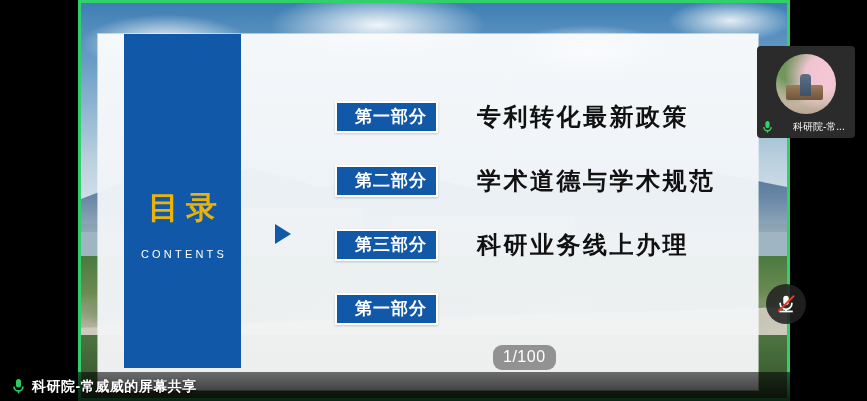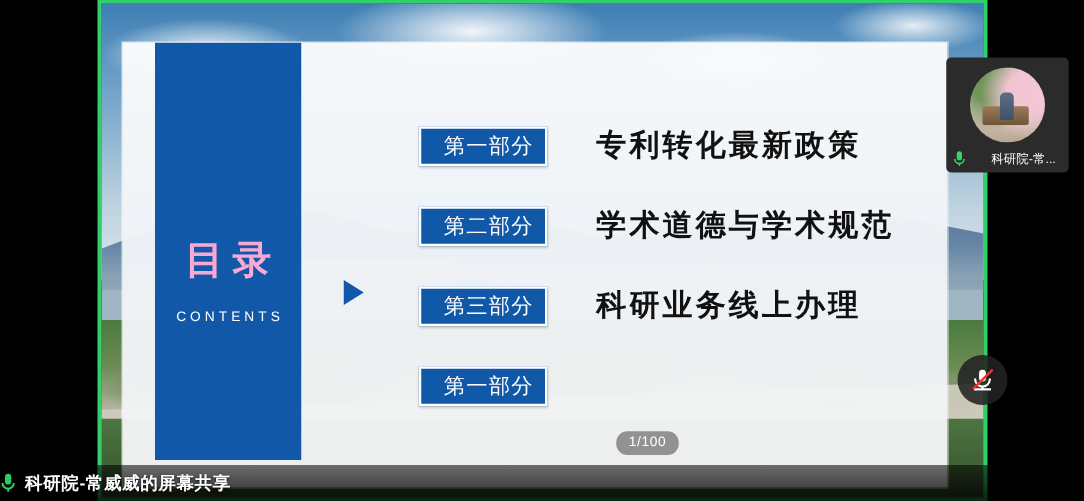--- a/index.html
+++ b/index.html
@@ -75,21 +75,21 @@
   }
 
   
   #toc-sidebar{
     position:absolute;left:26px;top:0;width:117px;height:334px;
     background:#1258a8;
     display:flex;flex-direction:column;align-items:center;justify-content:flex-end;
     padding-bottom:108px;box-sizing:border-box;
   }
   #toc-title{
-    color:#f9a8d4;font-size:31px;font-weight:bold;letter-spacing:7px;
+    color:#eab308;font-size:31px;font-weight:bold;letter-spacing:7px;
     line-height:1;text-indent:7px;
     font-family:"Liberation Sans","DejaVu Sans",sans-serif;
   }
   #toc-sub{
     color:#ffffff;font-size:11px;letter-spacing:3.2px;margin-top:25px;text-indent:3px;
   }
 
   
   #toc-arrow{
     position:absolute;left:177px;top:190px;
@@ -97,37 +97,37 @@
     border-left:16px solid #1258a8;
     border-top:10px solid transparent;
     border-bottom:10px solid transparent;
   }
 
   
   #agenda{position:absolute;left:237px;top:68px;width:400px;}
   .agenda-row{display:flex;align-items:center;height:30px;margin-bottom:34px;}
   .agenda-badge{
     background:#1258a8;color:#fff;
-    font-size:17px;font-weight:normal;letter-spacing:1px;
+    font-size:17px;font-weight:bold;letter-spacing:1px;
     padding:5px 9px 6px 18px;line-height:1;
     border:2px solid #ffffff;box-sizing:border-box;
     min-width:95px;text-align:center;
     box-shadow:0 1px 2px rgba(0,0,0,.18);
   }
   .agenda-text{
     margin-left:39px;color:#111111;
     font-size:24px;font-weight:bold;letter-spacing:2.5px;
     white-space:nowrap;line-height:1;
   }
 
   
   #page-indicator{
     position:absolute;left:395px;top:311px;
     background:rgba(110,110,110,.72);color:#ffffff;
-    font-size:11px;padding:3px 10px 4px 10px;border-radius:9px;
+    font-size:16px;padding:3px 10px 4px 10px;border-radius:9px;
     letter-spacing:.5px;
   }
 
   
   #thumb-tile{
     position:absolute;left:757px;top:46px;width:98px;height:92px;
     background:#2b2b2b;border-radius:4px;overflow:hidden;
   }
   #thumb-avatar{
     position:absolute;left:19px;top:8px;width:60px;height:60px;border-radius:50%;
@@ -156,21 +156,21 @@
   
   #mute-button{
     position:absolute;left:766px;top:284px;width:40px;height:40px;border-radius:50%;
     background:rgba(34,34,34,.88);
     display:flex;align-items:center;justify-content:center;
   }
 
   
   #share-status{
     position:absolute;left:0;bottom:0;width:100%;height:29px;
-    display:flex;align-items:center;gap:7px;padding-left:0;box-sizing:border-box;
+    display:flex;align-items:center;gap:7px;padding-left:12px;box-sizing:border-box;
     background:linear-gradient(180deg,rgba(0,0,0,.55),rgba(0,0,0,.82));
     margin-top:12px;
   }
   #share-status-text{
     color:#ffffff;font-size:14px;font-weight:bold;letter-spacing:.5px;
     text-shadow:0 1px 2px rgba(0,0,0,.9);
   }
 
   
   .mic-green{display:inline-block;width:13px;height:17px;}

